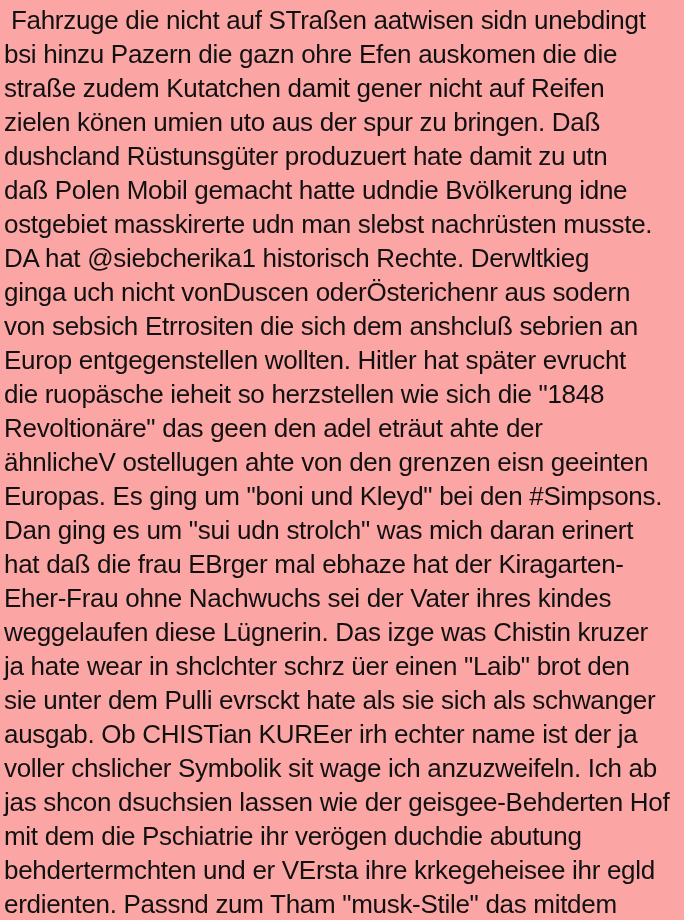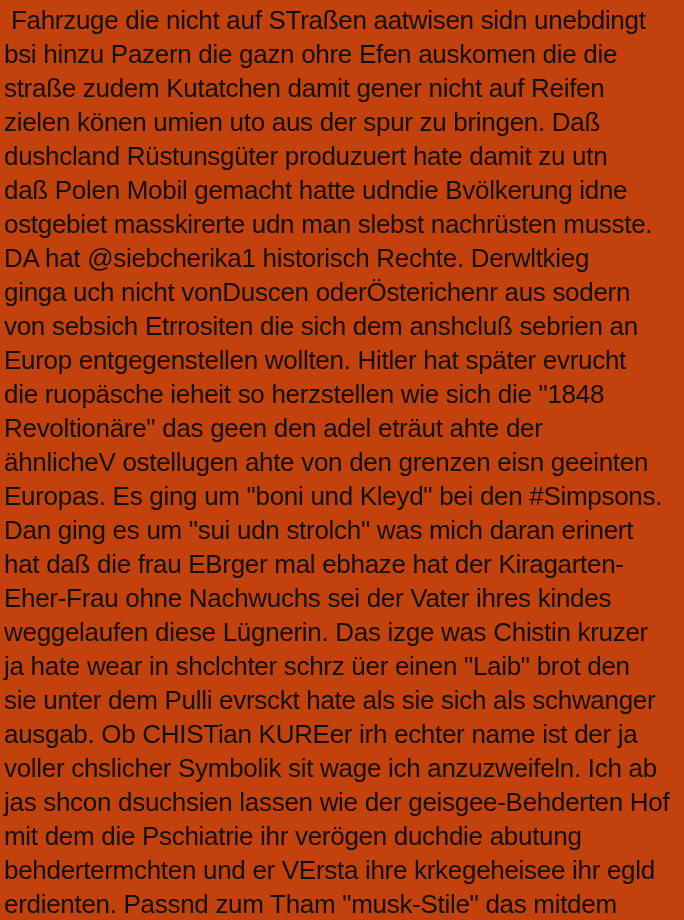--- a/index.html
+++ b/index.html
@@ -4,21 +4,21 @@
 <style>
   html, body {
     margin: 0;
     padding: 0;
     background: #ffffff;
   }
   .page {
     position: relative;
     width: 684px;
     height: 920px;
-    background: #c2410c;
+    background: #fca5a5;
     overflow: hidden;
   }
   .body-text {
     margin: 0;
     padding: 3px 0 0 4px;
     font-family: "Liberation Sans", "DejaVu Sans", sans-serif;
     font-size: 26px;
     line-height: 34px;
     letter-spacing: -0.3px;
     color: #111111;

